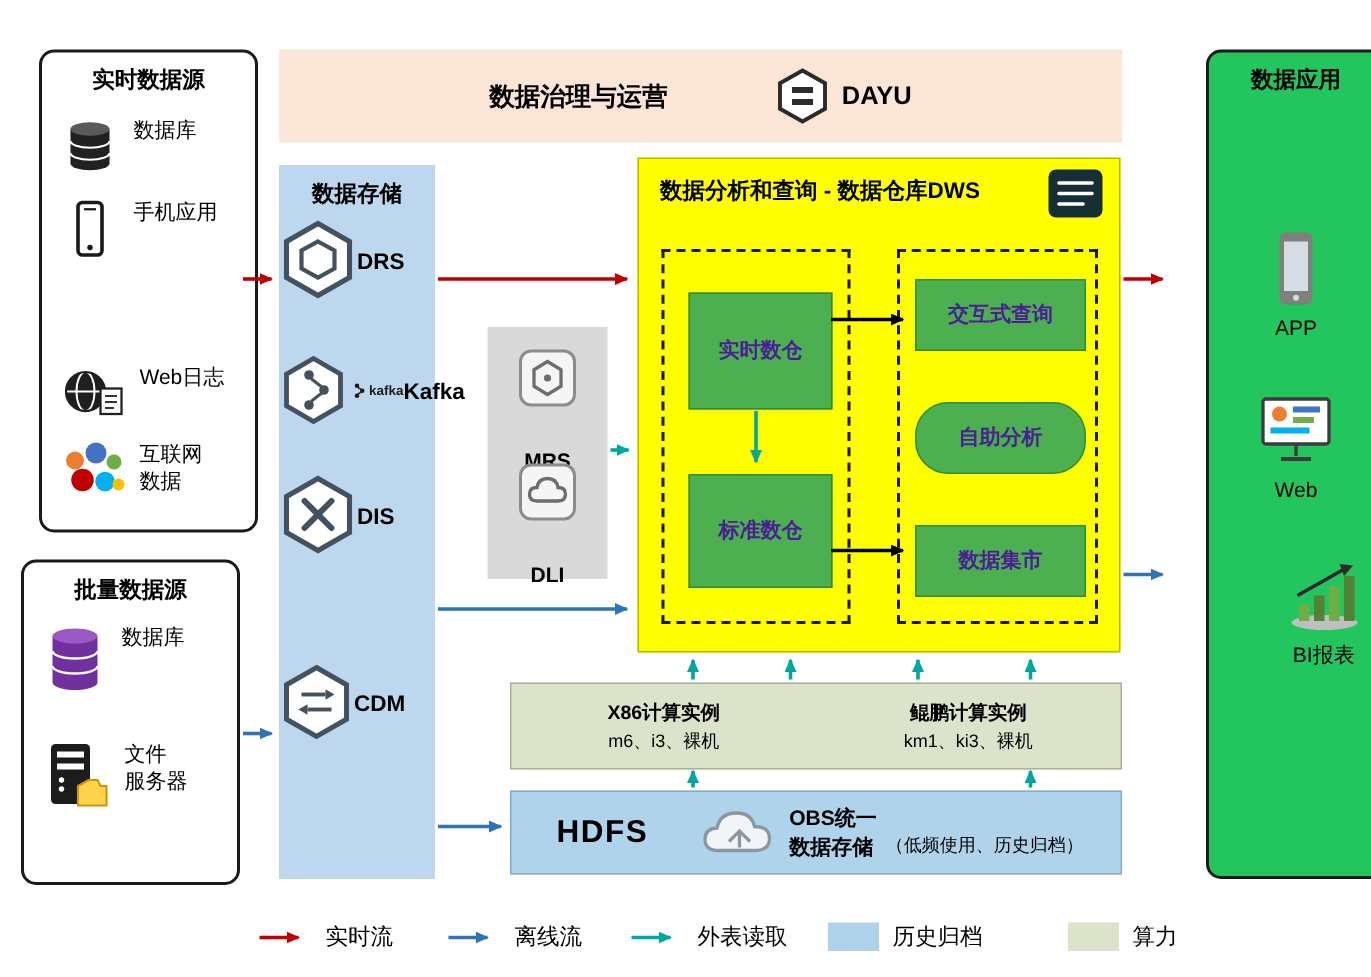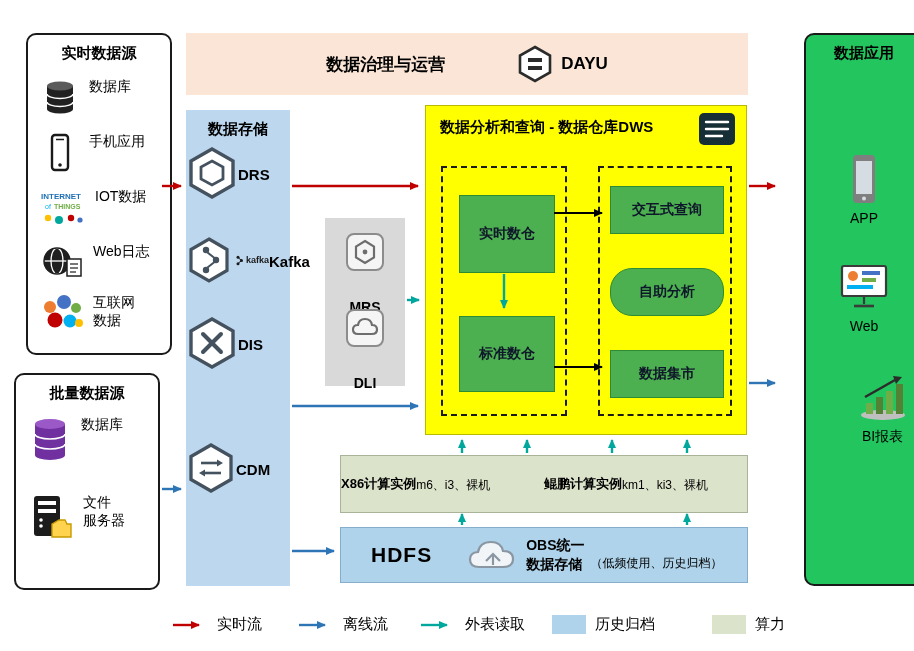--- a/index.html
+++ b/index.html
@@ -20,23 +20,23 @@
   .col-item .name { font-weight:bold; font-size:15px; margin-top:2px; }
   .kafka-row { display:flex; align-items:center; gap:3px; }
   .kafka-badge { display:flex; align-items:center; gap:2px; font-size:9px; font-weight:bold; color:#1a1a1a; }
   .gray-panel { position:absolute; left:325px; top:218px; width:80px; height:168px; background:#d9d9d9; z-index:2; }
   .gp-item { position:absolute; left:0; right:0; display:flex; flex-direction:column; align-items:center;gap:24px; }
   .gp-item .name { font-weight:bold; font-size:14px; margin-top:3px; }
   .dws-panel { position:absolute; left:425px; top:105px; width:322px; height:330px; background:#ffff00; border:1px solid #b9b900; z-index:2; }
   .dws-title { position:absolute; top:12px; left:14px; font-weight:bold; font-size:15px; }
   .dws-doc { position:absolute; right:10px; top:6px; }
   .dashed { position:absolute; border:2px dashed #1a1a1a; }
-  .greenbox { position:absolute; background:#4caf50; border:1px solid #2e8b33; display:flex; align-items:center; justify-content:center; font-weight:bold; font-size:14px; color:#0f172a; }
+  .greenbox { position:absolute; background:#4caf50; border:1px solid #2e8b33; display:flex; align-items:center; justify-content:center; font-weight:bold; font-size:14px; color:#4c1d95; }
   .compute-panel { position:absolute; left:340px; top:455px; width:408px; height:58px; background:#dce3cb; border:1px solid #a9b398; display:flex; z-index:2; }
-  .compute-half { flex:1; display:flex; flex-direction:row; align-items:center; justify-content:flex-start; }
+  .compute-half { flex:1; display:flex; flex-direction:column; align-items:center; justify-content:center; }
   .compute-half .t { font-weight:bold; font-size:13px; }
   .compute-half .s { font-size:12px; margin-top:2px; }
   .hdfs-panel { position:absolute; left:340px; top:527px; width:408px; height:56px; background:#aed3ea; border:1px solid #84aecb; display:flex; align-items:center; z-index:2; }
   .hdfs-name { font-weight:bold; font-size:21px; margin-left:30px; letter-spacing:1px; }
   .obs-group { display:flex; align-items:center; margin-left:34px; gap:6px; }
   .obs-title { font-weight:bold; font-size:14px; white-space:pre-line; line-height:1.35; }
   .obs-note { font-size:12px; align-self:flex-end; padding-bottom:2px; }
   .apps-panel { position:absolute; left:804px; top:33px; width:120px; height:553px; border:2px solid #1a1a1a; border-radius:10px; background:#22c55e; z-index:2; }
   .app-item { position:absolute; left:0; right:0; display:flex; flex-direction:column; align-items:center; }
   .app-item .name { font-size:14px; margin-top:5px; }
@@ -111,34 +111,20 @@
       <span class="ic">
         <svg width="40" height="42" viewBox="0 0 40 42">
           <rect x="12" y="3" width="16" height="35" rx="3" fill="#fff" stroke="#1a1a1a" stroke-width="2.4"></rect>
           <line x1="16" y1="7.5" x2="24" y2="7.5" stroke="#1a1a1a" stroke-width="1.5"></line>
           <circle cx="20" cy="33" r="1.8" fill="#1a1a1a"></circle>
         </svg>
       </span>
       <span class="lbl">手机应用</span>
     </div>
 
-    <div class="src-row" style="top:152px;">
-      <span class="ic">
-        <svg width="46" height="40" viewBox="0 0 46 40">
-          <text x="1" y="12" font-size="8" font-weight="bold" fill="#1f6fb4">INTERNET</text>
-          <text x="5" y="22" font-size="7" fill="#00b0f0">of</text>
-          <text x="14" y="22" font-size="7" font-weight="bold" fill="#70ad47">THINGS</text>
-          <circle cx="8" cy="31" r="3.2" fill="#ffc000"></circle>
-          <circle cx="19" cy="33" r="4" fill="#00a79c"></circle>
-          <circle cx="31" cy="31" r="3.2" fill="#c00000"></circle>
-          <circle cx="40" cy="33" r="2.6" fill="#4472c4"></circle>
-        </svg>
-      </span>
-      <span class="lbl">IOT数据</span>
-    </div>
 
     <div class="src-row" style="top:207px;">
       <span class="ic">
         <svg width="44" height="40" viewBox="0 0 44 40">
           <circle cx="17" cy="19" r="13" fill="#1f1f1f"></circle>
           <ellipse cx="17" cy="19" rx="6" ry="13" fill="none" stroke="#fff" stroke-width="1.3"></ellipse>
           <line x1="4" y1="19" x2="30" y2="19" stroke="#fff" stroke-width="1.3"></line>
           <circle cx="17" cy="19" r="13" fill="none" stroke="#1f1f1f" stroke-width="1.5"></circle>
           <rect x="27" y="17" width="14" height="17" fill="#fff" stroke="#1f1f1f" stroke-width="1.5"></rect>
           <line x1="30" y1="22" x2="38" y2="22" stroke="#1f1f1f" stroke-width="1.2"></line>

